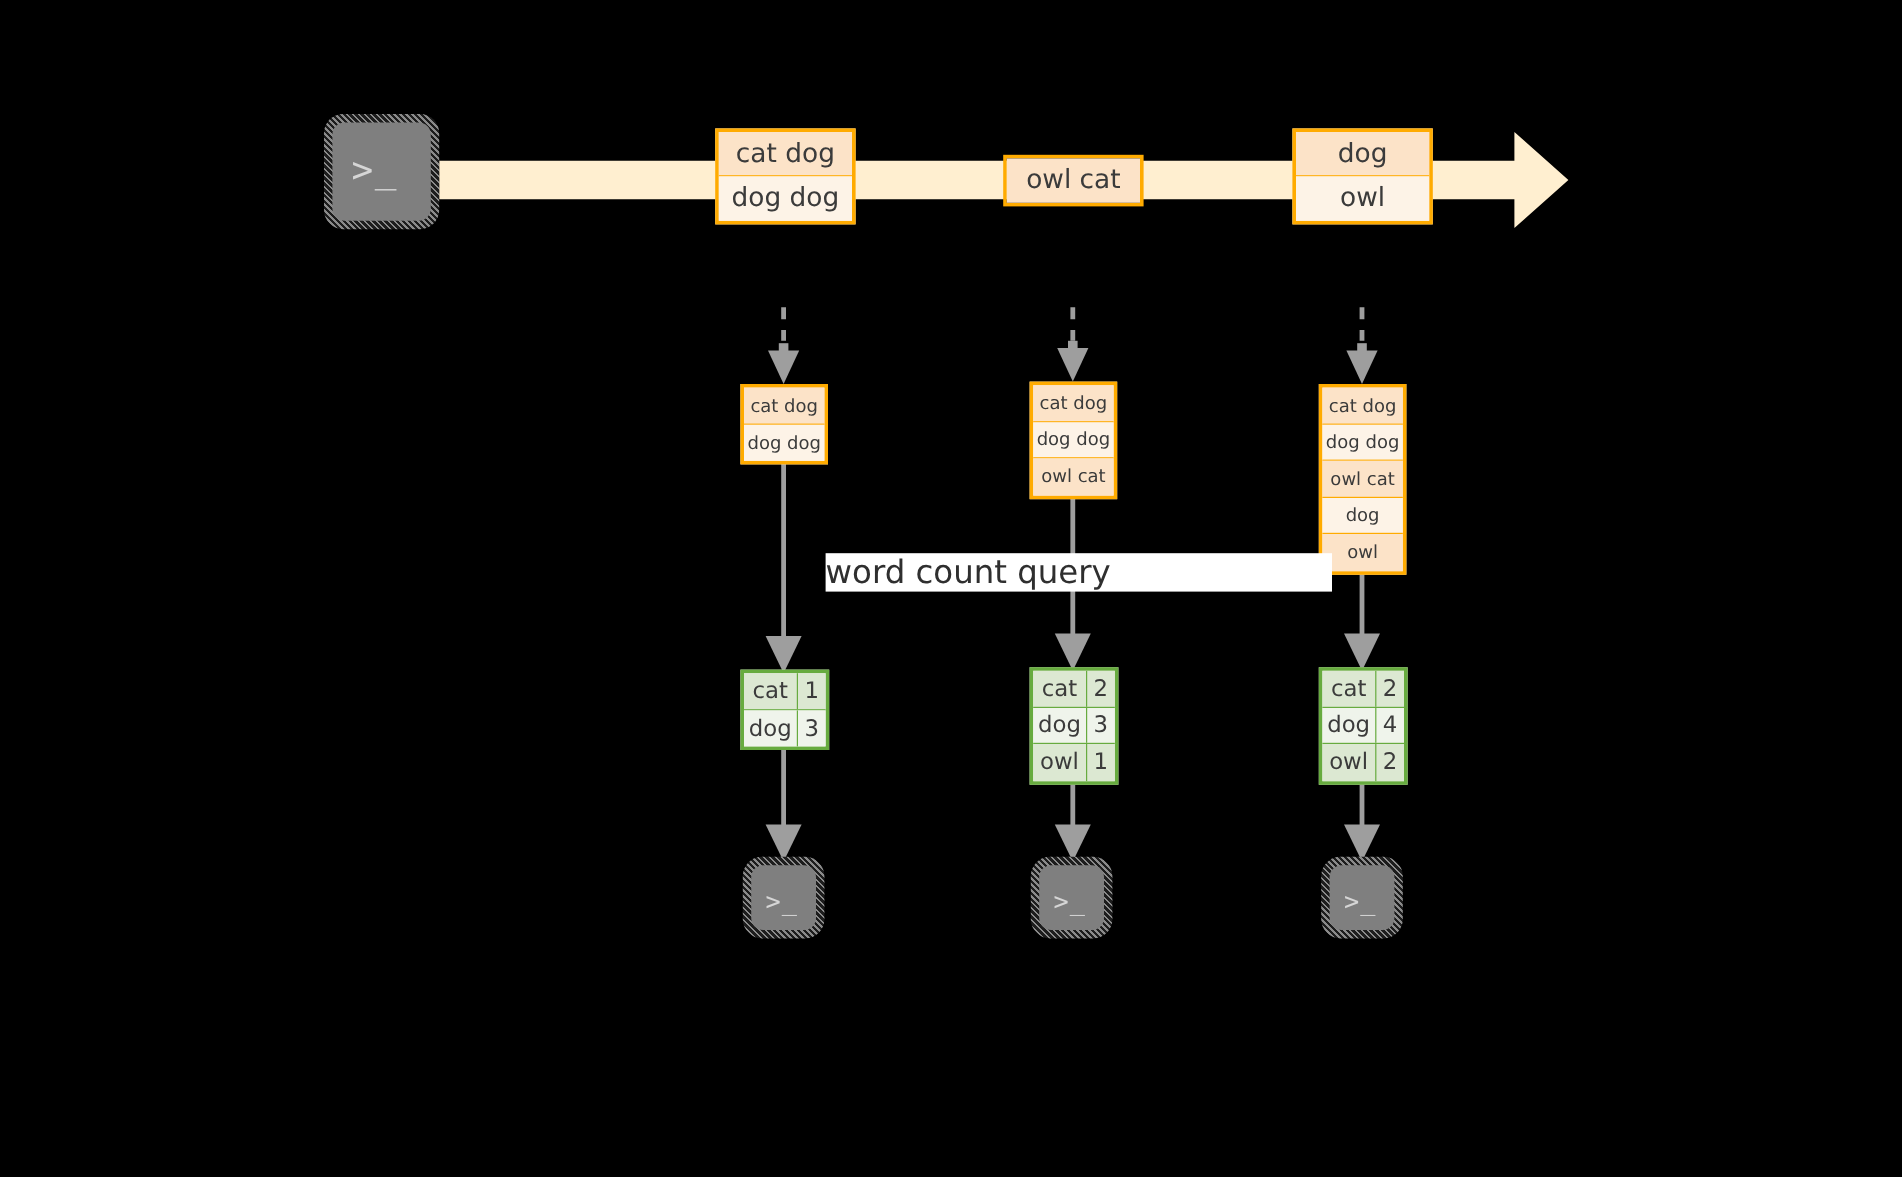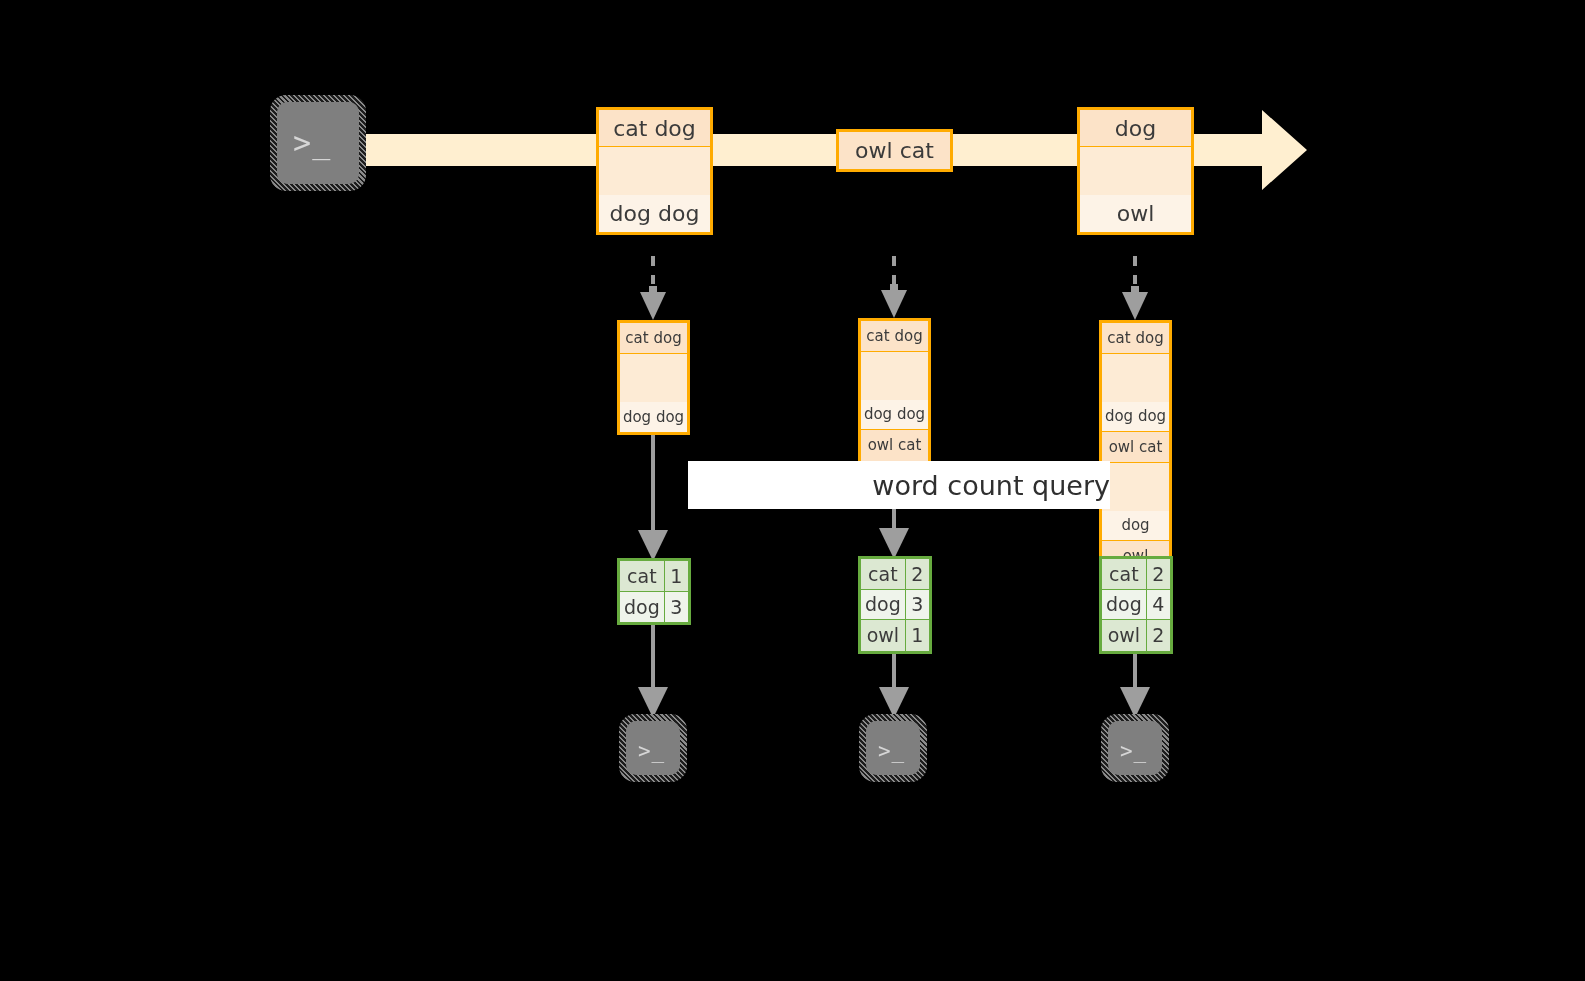--- a/index.html
+++ b/index.html
@@ -84,21 +84,21 @@
     box-sizing: border-box;
     display: flex;
     align-items: center;
     justify-content: center;
     color: #3b3b3b;
     border-bottom: 1.5px solid #FFAB00;
     background: #FCE3C8;
     white-space: nowrap;
   }
   .obox .row:last-child { border-bottom: none; }
-  .obox .row.alt { background: #FDF3E7; margin-top: 48px; }
+  .obox .row.alt { background: #FDF3E7; }
 
   
   .obox.stream .row { height: 37px; font-size: 22px; }
   .obox.s1 { left: 596px;  top: 107px; width: 117px; }
   .obox.s2 { left: 836px;  top: 129px; width: 117px; }
   .obox.s3 { left: 1077px; top: 107px; width: 117px; }
 
   
   .obox.acc .row { height: 30.5px; font-size: 15px; }
   .obox.acc.a1 { left: 617px;  top: 320px; width: 73px; }
@@ -135,25 +135,25 @@
   .gbox.g1 { left: 617px;  top: 558px; width: 74px; }
   .gbox.g2 { left: 858px;  top: 556px; width: 74px; }
   .gbox.g3 { left: 1099px; top: 556px; width: 74px; }
 
   
   #query-label {
     position: absolute;
     left: 688px;
     top: 461px;
     width: 422px;
-    height: 48px;
+    height: 32px;
     background: #FFFFFF;
     display: flex;
     align-items: center;
-    justify-content: flex-end;
+    justify-content: flex-start;
     z-index: 8;
   }
   #query-label span {
     font-size: 27px;
     color: #2f2f2f;
     white-space: nowrap;
   }
 </style>
 </head>
 <body>

